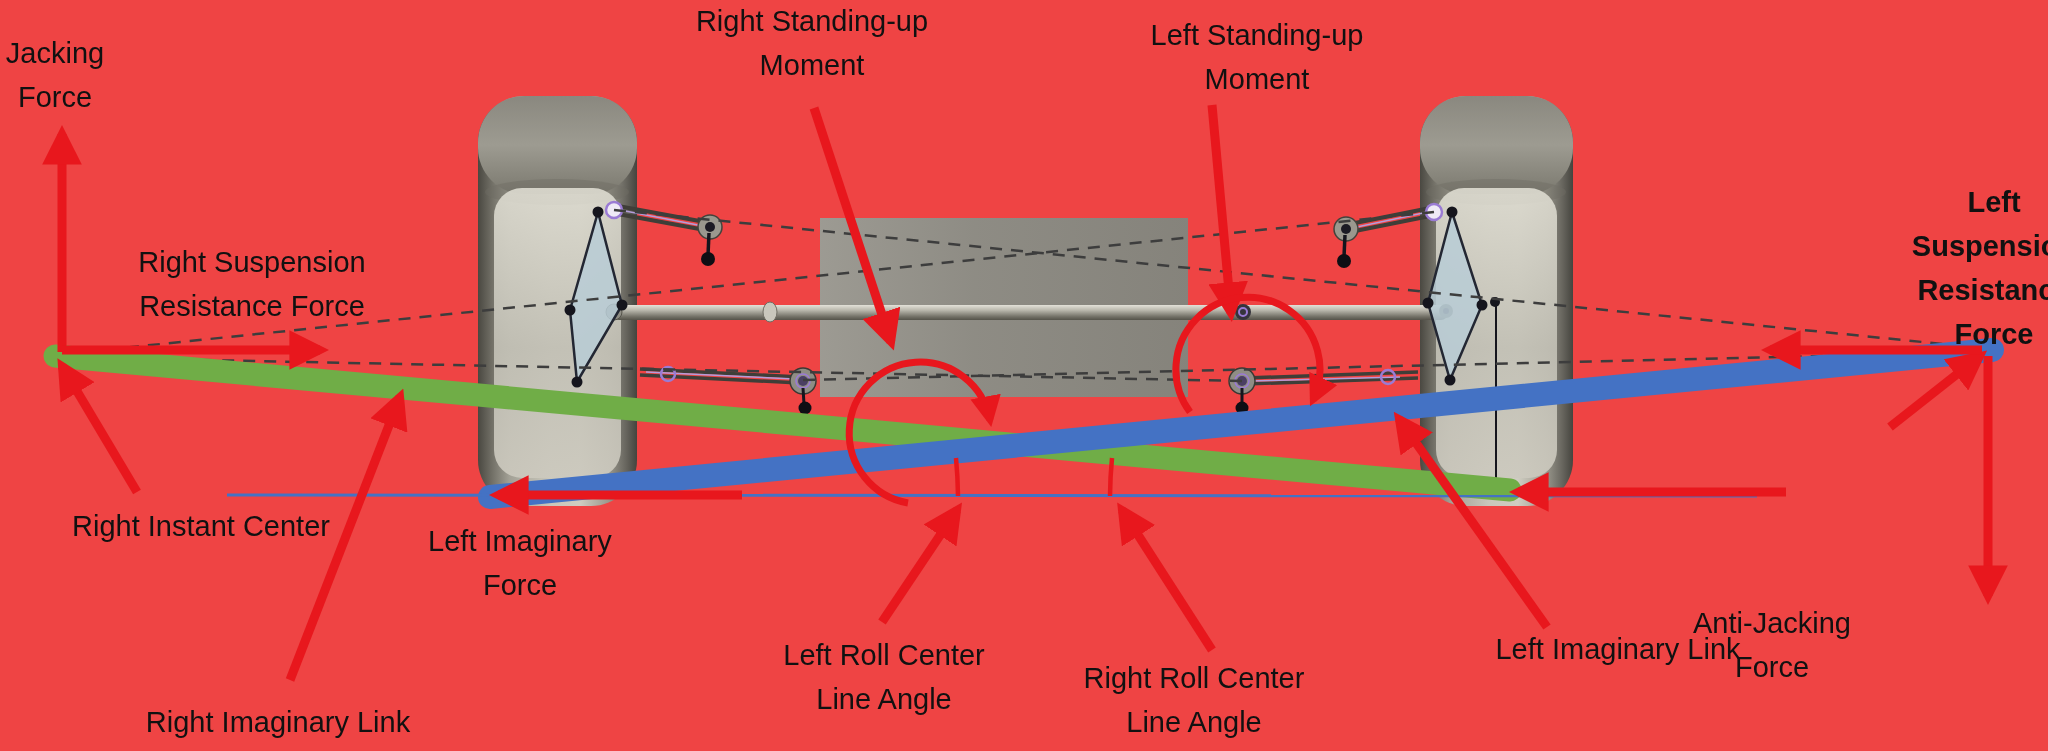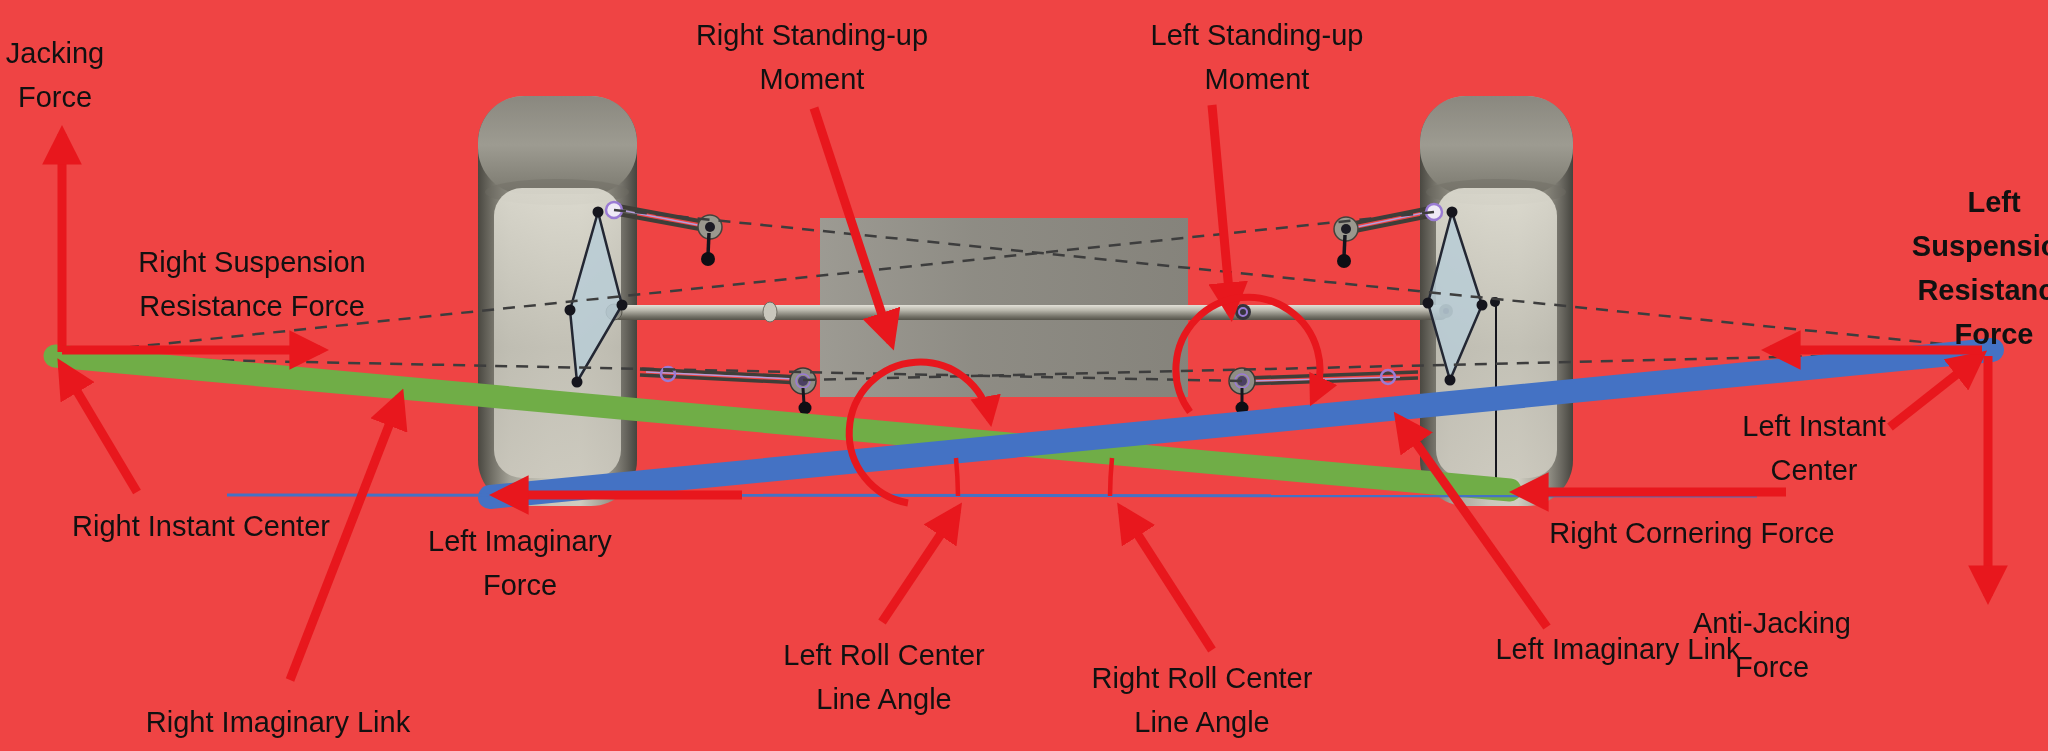--- a/index.html
+++ b/index.html
@@ -175,28 +175,26 @@
   </svg>
 
   <div class="lbl" style="left:55px;top:75px;">Jacking
 Force</div>
   <div class="lbl" style="left:252px;top:284px;">Right Suspension
 Resistance Force</div>
   <div class="lbl" style="left:201px;top:514px;margin-top:12px;">Right Instant Center</div>
   <div class="lbl" style="left:278px;top:722px;">Right Imaginary Link</div>
   <div class="lbl" style="left:520px;top:563px;">Left Imaginary
 Force</div>
-  <div class="lbl" style="left:812px;top:57px;">Right Standing-up
+  <div class="lbl" style="left:812px;top:43px;">Right Standing-up
 Moment</div>
   <div class="lbl" style="left:1257px;top:57px;">Left Standing-up
 Moment</div>
   <div class="lbl" style="left:884px;top:677px;">Left Roll Center
 Line Angle</div>
-  <div class="lbl" style="left:1194px;top:700px;margin-left:8px;">Right Roll Center
+  <div class="lbl" style="left:1194px;top:700px;">Right Roll Center
 Line Angle</div>
   <div class="lbl" style="left:1618px;top:649px;">Left Imaginary Link</div>
-  <div class="lbl" style="left:1814px;top:448px;">Left Instant Center</div>
-  <div class="lbl" style="left:1692px;top:533px;">Right Cornering Force</div>
   <div class="lbl" style="left:1994px;top:268px;font-weight:bold;">Left Suspension
 Resistance Force</div>
   <div class="lbl" style="left:1772px;top:645px;">Anti-Jacking
 Force</div>
 </div>
 
 </body></html>

